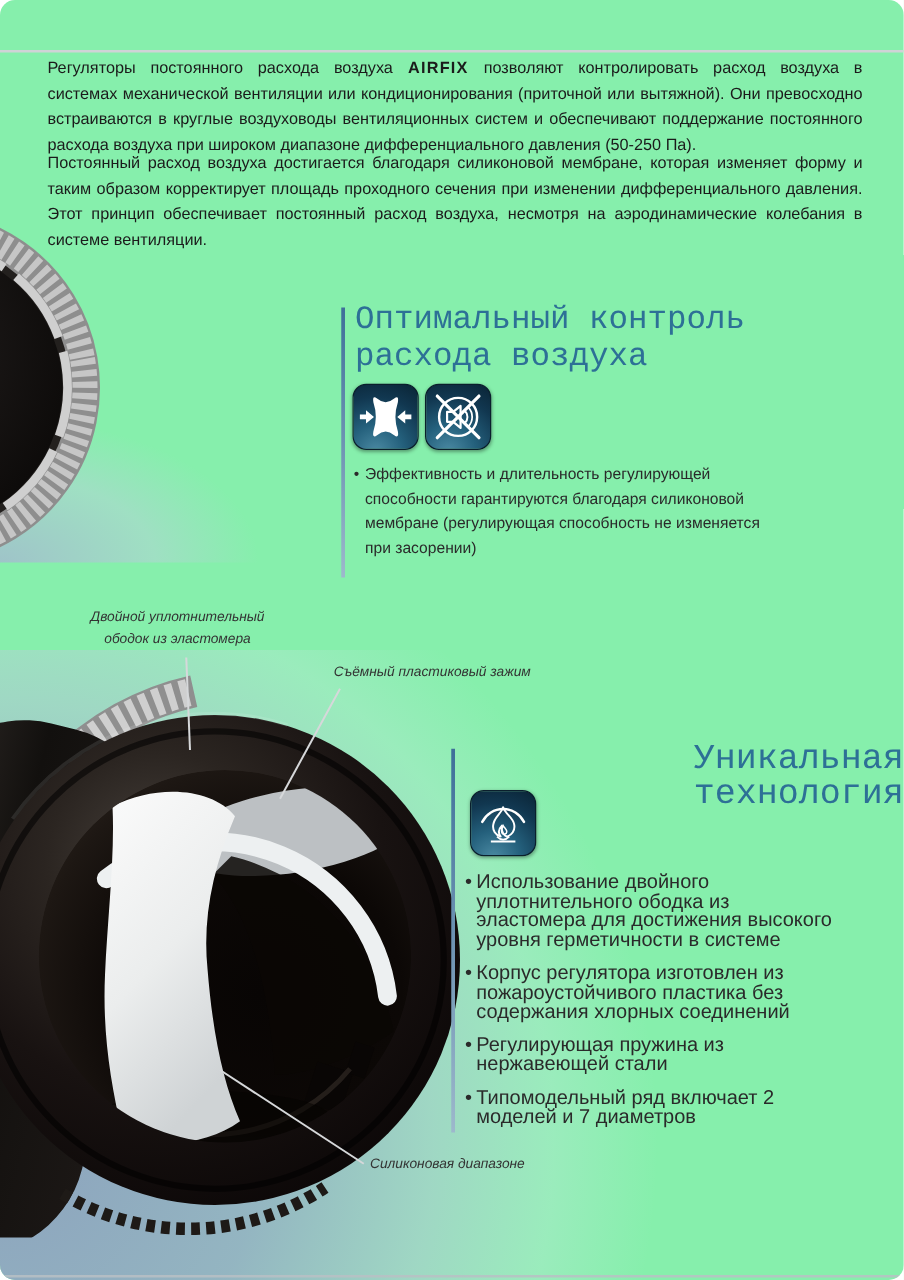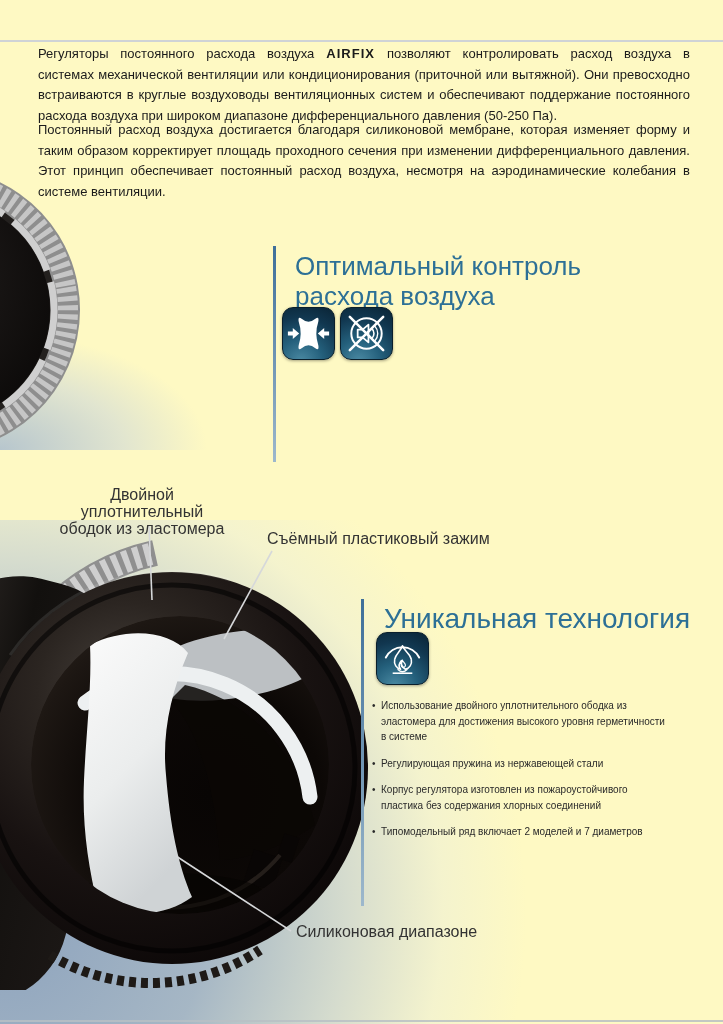--- a/index.html
+++ b/index.html
@@ -1,58 +1,58 @@
 <!DOCTYPE html>
 <html><head>
 <meta charset="utf-8">
 <style>
   html,body{margin:0;padding:0;background:#ffffff;}
   .canvas{
-    position:relative;width:723px;height:1024px;overflow:hidden;background:#fef9c3;
-    font-family:"Liberation Sans","DejaVu Sans",sans-serif;color:#1c1c1c;
+    position:relative;width:723px;height:1024px;overflow:hidden;background:#86efac;
+    font-family:"Liberation Sans","DejaVu Sans",sans-serif;color:#1c1c1c;border-radius:12px;
   }
   
   .bg-lower{position:absolute;left:0;top:520px;width:570px;height:504px;
     background:radial-gradient(ellipse 105% 120% at 0% 78%, #8ca2bd 0%, rgba(150,171,197,.85) 35%, rgba(180,196,215,.55) 58%, rgba(215,226,237,.25) 74%, rgba(255,255,255,0) 88%);}
   .bg-top{position:absolute;left:0;top:310px;width:230px;height:140px;
     background:radial-gradient(ellipse 120% 110% at 0% 100%, rgba(165,185,208,.8) 0%, rgba(190,205,223,.45) 45%, rgba(255,255,255,0) 75%);}
   .topline{position:absolute;left:0;top:40px;width:723px;height:2px;background:#cfd3d6;}
   .bottomline{position:absolute;left:0;top:1020px;width:723px;height:2px;background:#b9bfc4;opacity:.85;}
 
   
   .para{position:absolute;left:38px;width:652px;font-size:13px;line-height:20.5px;text-align:justify;color:#1b1b1b;margin:0;}
   .p1{top:44px;}
   .p2{top:120px;}
   .brand{font-weight:700;letter-spacing:1px;margin:0 12px;}
 
   
   .vline{position:absolute;width:3px;background:linear-gradient(#3e6f99,#9db8cc);}
   .vline1{left:273px;top:246px;height:216px;}
   .vline2{left:361px;top:599px;height:307px;}
-  .heading{position:absolute;color:#2d7096;font-weight:400;white-space:pre-line;margin:11px;}
+  .heading{position:absolute;color:#2d7096;font-weight:400;white-space:pre-line;margin:0;font-family:Liberation Mono, monospace;}
   .h1{left:284px;top:240px;font-size:26px;line-height:30px;}
   .h2{left:373px;top:594px;font-size:28px;line-height:28px;text-align:right;}
 
   .iconrow{position:absolute;display:flex;gap:5px;}
   .iconrow1{left:282px;top:307px;}
   .iconrow2{left:376px;top:632px;}
   .ficon{width:53px;height:53px;border-radius:11px;border:1px solid #0a1f2c;box-sizing:border-box;
     background:radial-gradient(circle at 35% 105%, #4b8aa3 0%, #24607c 35%, #113750 70%, #0a2435 100%);
     box-shadow:0 1px 3px rgba(0,0,0,.35);display:flex;align-items:center;justify-content:center;}
   .ficon svg{width:100%;height:100%;}
 
   .bullets{position:absolute;}
   .bullets1{left:282px;top:370px;width:340px;}
   .bullets2{left:371px;top:698px;width:300px;}
   .bullet{position:relative;padding-left:10px;color:#2a2a2a;}
   .bullets1 .bullet{font-size:12.5px;line-height:19.5px;margin-bottom:10px;}
-  .bullets2 .bullet{font-size:10px;line-height:15.5px;margin-bottom:11px;}
+  .bullets2 .bullet{font-size:16px;line-height:15.5px;margin-bottom:11px;}
   .bullet::before{content:"\2022";position:absolute;left:1px;top:0;}
 
-  .callout{position:absolute;color:#333;font-size:16px;line-height:17px;white-space:pre-line;}
+  .callout{position:absolute;color:#333;font-size:11px;line-height:17px;white-space:pre-line;font-style:italic;}
   .callout-seal{left:47px;top:486px;width:190px;text-align:center;}
   .callout-clip{left:267px;top:530px;}
   .callout-membrane{left:296px;top:923px;}
 
   .imgwrap{position:absolute;}
   .leaders{position:absolute;left:0;top:0;width:723px;height:1024px;pointer-events:none;}
 </style>
 </head>
 <body>
 
@@ -162,20 +162,21 @@
         <circle cx="26" cy="26" r="15.5" fill="none" stroke="#fff" stroke-width="2"></circle>
         <path d="M17 22 h5 l6 -5 v18 l-6 -5 h-5 Z" fill="none" stroke="#fff" stroke-width="1.8" stroke-linejoin="round"></path>
         <path d="M31.5 21 a7 7 0 0 1 0 10" fill="none" stroke="#fff" stroke-width="1.6"></path>
         <path d="M34.5 18.5 a11 11 0 0 1 0 15" fill="none" stroke="#fff" stroke-width="1.4"></path>
         <path d="M9 9 L43 43 M43 9 L9 43" stroke="#fff" stroke-width="2.6" stroke-linecap="round"></path>
       </svg>
     </div>
   </div>
 
   <div class="bullets bullets1">
+    <div class="bullet">Эффективность и длительность регулирующей способности гарантируются благодаря силиконовой мембране (регулирующая способность не изменяется при засорении)</div>
   </div>
 
   <div class="callout callout-seal">Двойной уплотнительный
 ободок из эластомера</div>
   <div class="callout callout-clip">Съёмный пластиковый зажим</div>
   <div class="callout callout-membrane">Силиконовая диапазоне</div>
 
   <div class="vline vline2"></div>
   <h2 class="heading h2">Уникальная технология</h2>
 
@@ -186,19 +187,19 @@
         <path d="M26 13 C24 19 19 21 18 27 C17 32 20 36 24 37 C21 33 23 30 25 28 C24 33 27 36 29 37 C33 36 36 32 35 27 C34 21 28 19 26 13 Z" fill="none" stroke="#fff" stroke-width="1.6" stroke-linejoin="round"></path>
         <path d="M26 28 C25 31 24 32 25 34 C26 36 29 35 29 33 C29 31 27 30 26 28 Z" fill="none" stroke="#fff" stroke-width="1.2"></path>
         <path d="M21 37 Q26 42 31 37" fill="none" stroke="#fff" stroke-width="1.4"></path>
         <path d="M16 41 h20" stroke="#fff" stroke-width="1.6"></path>
       </svg>
     </div>
   </div>
 
   <div class="bullets bullets2">
     <div class="bullet">Использование двойного уплотнительного ободка из эластомера для достижения высокого уровня герметичности в системе</div>
+    <div class="bullet">Корпус регулятора изготовлен из пожароустойчивого пластика без содержания хлорных соединений</div>
     <div class="bullet">Регулирующая пружина из нержавеющей стали</div>
-    <div class="bullet">Корпус регулятора изготовлен из пожароустойчивого пластика без содержания хлорных соединений</div>
     <div class="bullet">Типомодельный ряд включает 2 моделей и 7 диаметров</div>
   </div>
 
   <div class="bottomline"></div>
 </div>
 
 </body></html>

